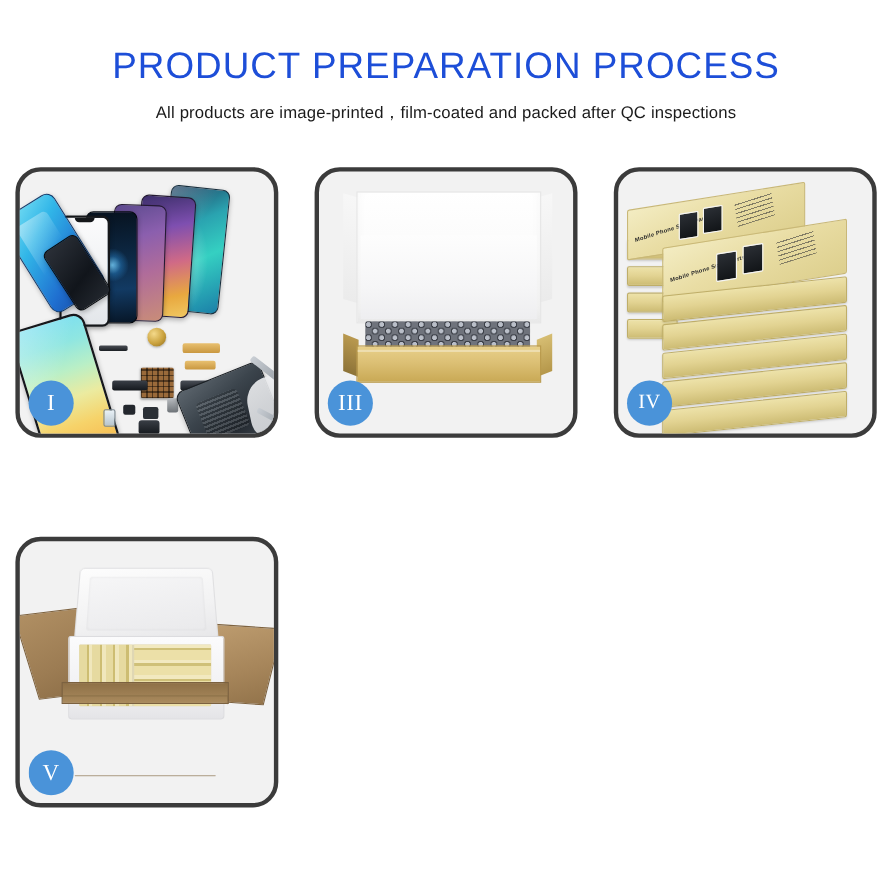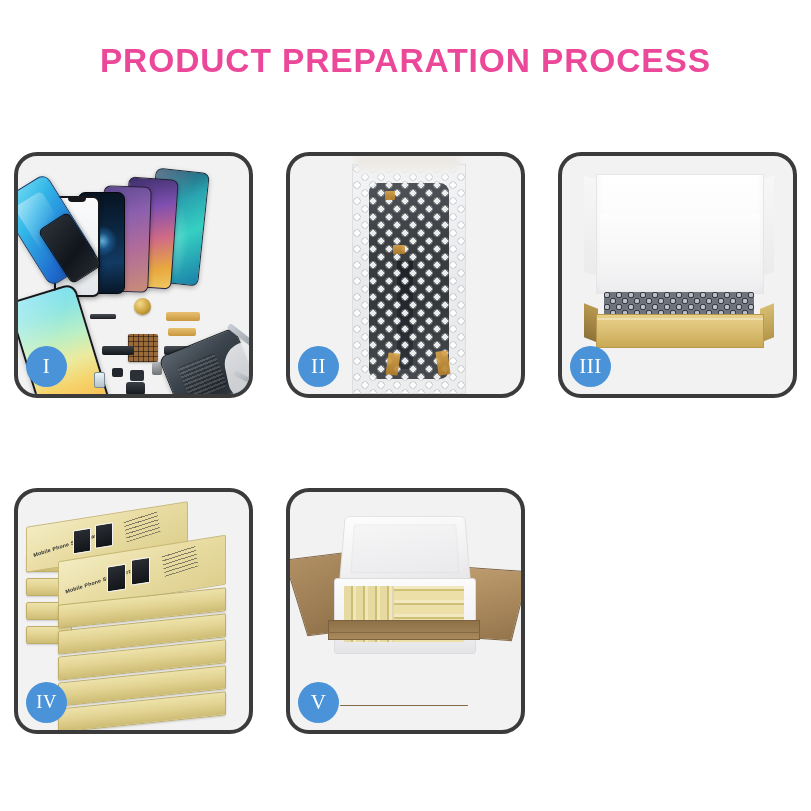--- a/index.html
+++ b/index.html
@@ -14,23 +14,23 @@
     font-family: "Liberation Sans", sans-serif;
     color: #111111;
     overflow: hidden;
     position: relative;
   }
 
   
   #header { text-align: center; padding-top: 44px; }
   #page-title {
     font-size: 33.5px;
-    font-weight: 700;
+    font-weight: 400;
     letter-spacing: 0.9px;
-    color: #ec4899;
+    color: #1d4ed8;
     line-height: 1;
     margin: 0;
     white-space: nowrap;
   }
   #page-subtitle {
     font-size: 15.2px;
     font-weight: 400;
     color: #1b1b1b;
     margin: 14px 0 0 0;
     letter-spacing: 0.15px;
@@ -489,20 +489,21 @@
     transform: skewY(20deg);
   }
 </style>
 </head>
 <body>
 
 <div id="page">
 
   <div id="header">
     <h1 id="page-title">PRODUCT PREPARATION PROCESS</h1>
+    <p id="page-subtitle">All products are image-printed，film-coated and packed after QC inspections</p>
   </div>
 
   <div id="steps-grid">
 
     <div class="step-card">
       <div class="card-stage">
         <div class="pf pf-teal"></div>
         <div class="pf pf-huawei"></div>
         <div class="pf pf-purple"></div>
         <div class="pf pf-blackblue"></div>
@@ -526,35 +527,20 @@
         <div class="comp comp-sq-d"></div>
         <div class="comp comp-speaker"></div>
         <div class="comp comp-chassis"></div>
         <div class="comp comp-hand"></div>
         <div class="comp comp-tweezer"></div>
         <div class="comp comp-tweezer-2"></div>
       </div>
       <div class="step-badge">I</div>
     </div>
 
-    <div class="step-card">
-      <div class="card-stage">
-        <div class="bw-bag">
-          <div class="bw-screen"></div>
-          <div class="bw-flex"></div>
-          <div class="bw-bubbles"></div>
-          <div class="bw-tape bw-t1"></div>
-          <div class="bw-tape bw-t2"></div>
-          <div class="bw-tape bw-t3"></div>
-          <div class="bw-tape bw-t4"></div>
-        </div>
-        <div class="bw-top-blur"></div>
-      </div>
-      <div class="step-badge">II</div>
-    </div>
 
     <div class="step-card">
       <div class="card-stage">
         <div class="kb-lid-l"></div>
         <div class="kb-lid-r"></div>
         <div class="kb-lid"></div>
         <div class="kb-foam"></div>
         <div class="kb-bubbles"></div>
         <div class="kb-side-l"></div>
         <div class="kb-side-r"></div>

